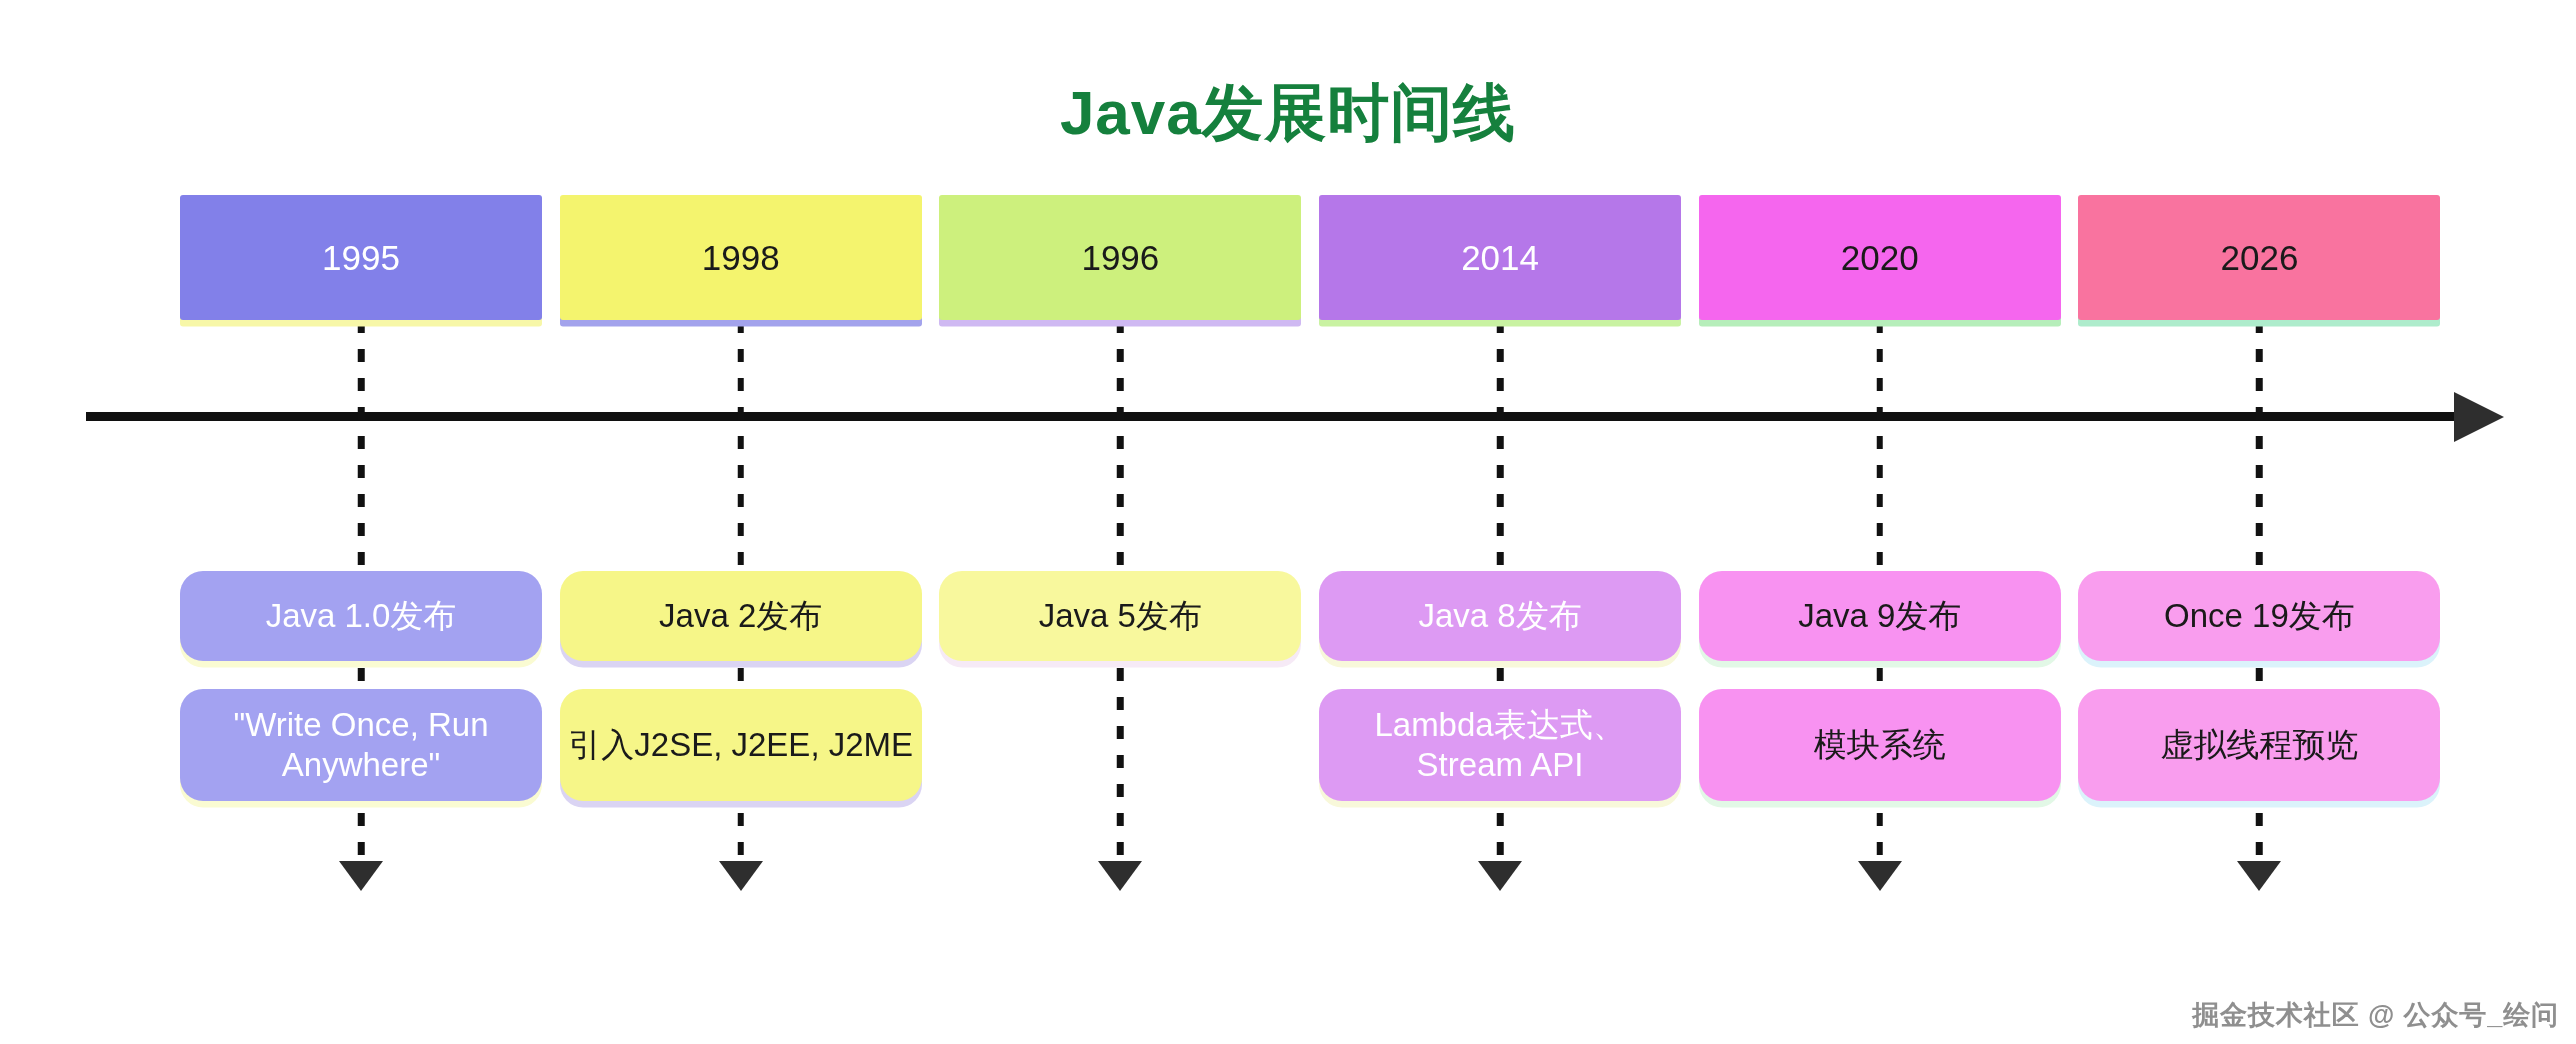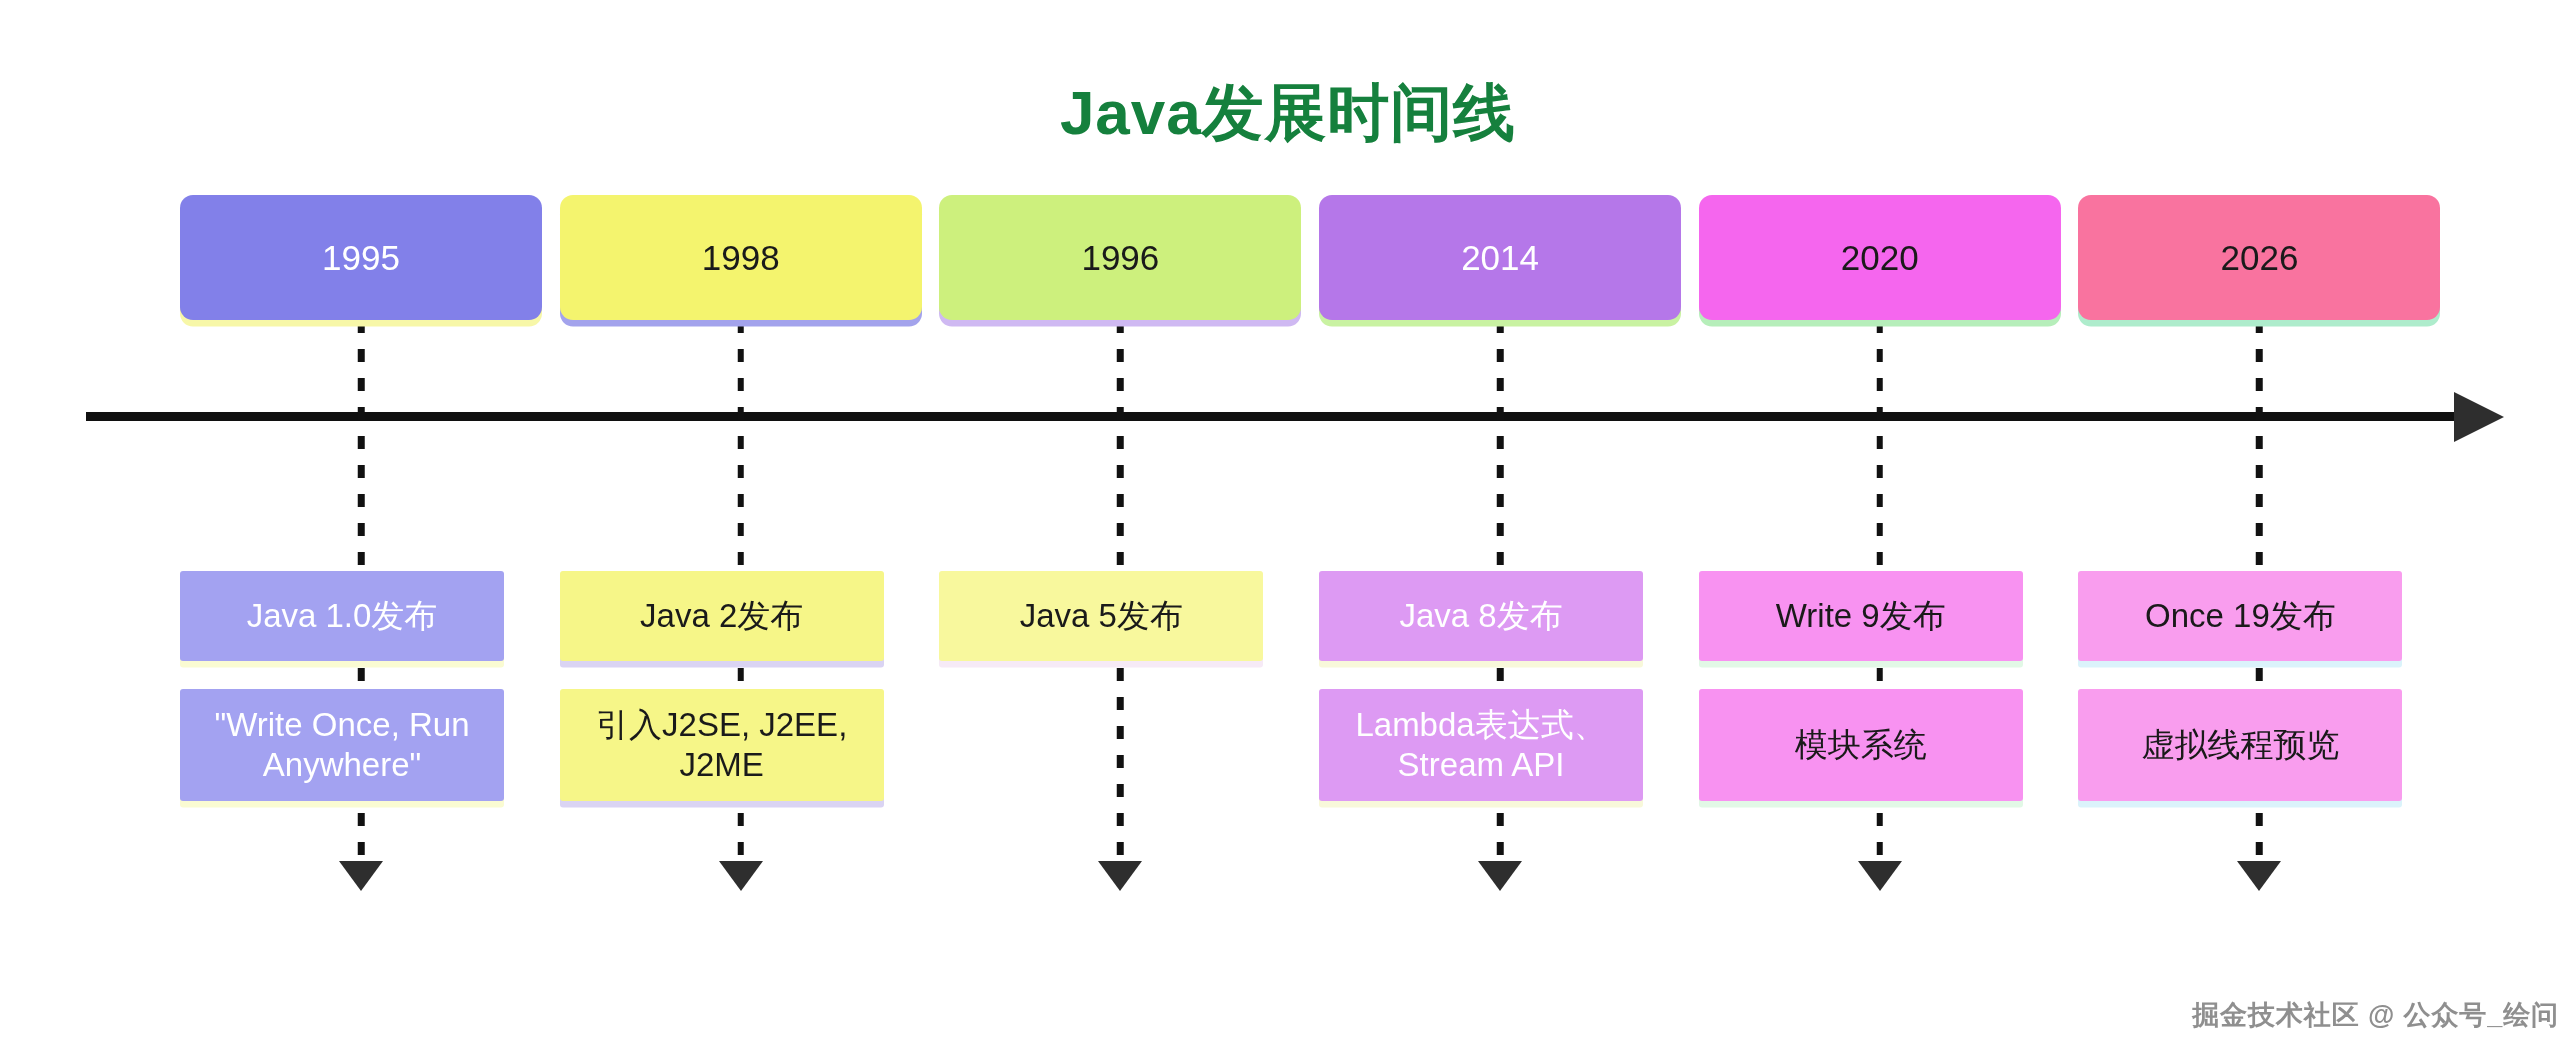--- a/index.html
+++ b/index.html
@@ -16,38 +16,38 @@
   .axis-line { position:absolute; top:0; left:0; width:2374px; height:9.3px; background:#101010; }
   .axis-head {
     position:absolute; left:2368px; top:-20.5px; width:0; height:0;
     border-top:25px solid transparent; border-bottom:25px solid transparent;
     border-left:50px solid #2e2e2e;
   }
   
   .columns { position:absolute; top:195px; left:180px; display:flex; gap:17.7px; }
   .column { position:relative; width:362px; height:700px; }
   .year-box {
-    position:relative; z-index:2; height:125px; border-radius:13px;
+    position:relative; z-index:2; height:125px; border-radius:3px;
     display:flex; align-items:center; justify-content:center;
     font-size:35px; background:var(--year-bg); color:var(--text);
     box-shadow:0 6.5px 0 var(--year-shadow);
   }
   .connector {
     position:absolute; z-index:1; left:50%; transform:translateX(-50%);
     top:125px; height:539px; width:6.5px;
     background:repeating-linear-gradient(to bottom, #111 0 13px, transparent 13px 29px);
   }
   .down-arrowhead {
     position:absolute; z-index:1; left:50%; transform:translateX(-50%);
     top:666px; width:0; height:0;
     border-left:22.4px solid transparent; border-right:22.4px solid transparent;
     border-top:30px solid #2e2e2e;
   }
   .event-box {
-    position:absolute; z-index:2; left:0; width:324px; border-radius:3px;
+    position:absolute; z-index:2; left:0; width:362px; border-radius:23px;
     display:flex; align-items:center; justify-content:center; text-align:center;
     font-size:33px; line-height:1.22; padding:3.7px 7.5px; box-sizing:border-box;
     background:var(--event-bg); color:var(--text);
     box-shadow:0 6.5px 0 var(--event-shadow);
   }
   .event-0 { top:376px; height:90px; }
   .event-1 { top:494px; height:112px; }
   .watermark {
     position:absolute; right:17px; bottom:11.2px; font-size:27px;
     color:#8f8f8f; text-shadow:1.9px 1.9px 0.9px #ffffff; letter-spacing:0.9px;font-weight:bold;
@@ -89,21 +89,21 @@
     <div class="connector"></div>
     <div class="down-arrowhead"></div>
     <div class="year-box">2014</div>
     <div class="event-box event-0">Java 8发布</div>
     <div class="event-box event-1">Lambda表达式、Stream API</div>
   </div>
       <div class="column" style="--year-bg: #f566ee; --event-bg: #f892f1; --text: #1a1a1a; --year-shadow: #b6eeba; --event-shadow: #e2f8e6;">
     <div class="connector"></div>
     <div class="down-arrowhead"></div>
     <div class="year-box">2020</div>
-    <div class="event-box event-0">Write 9发布</div>
+    <div class="event-box event-0">Java 9发布</div>
     <div class="event-box event-1">模块系统</div>
   </div>
       <div class="column" style="--year-bg: #f9739f; --event-bg: #f99dee; --text: #1a1a1a; --year-shadow: #aeeccc; --event-shadow: #dbf3fb;">
     <div class="connector"></div>
     <div class="down-arrowhead"></div>
     <div class="year-box">2026</div>
     <div class="event-box event-0">Once 19发布</div>
     <div class="event-box event-1">虚拟线程预览</div>
   </div>
     </div>

